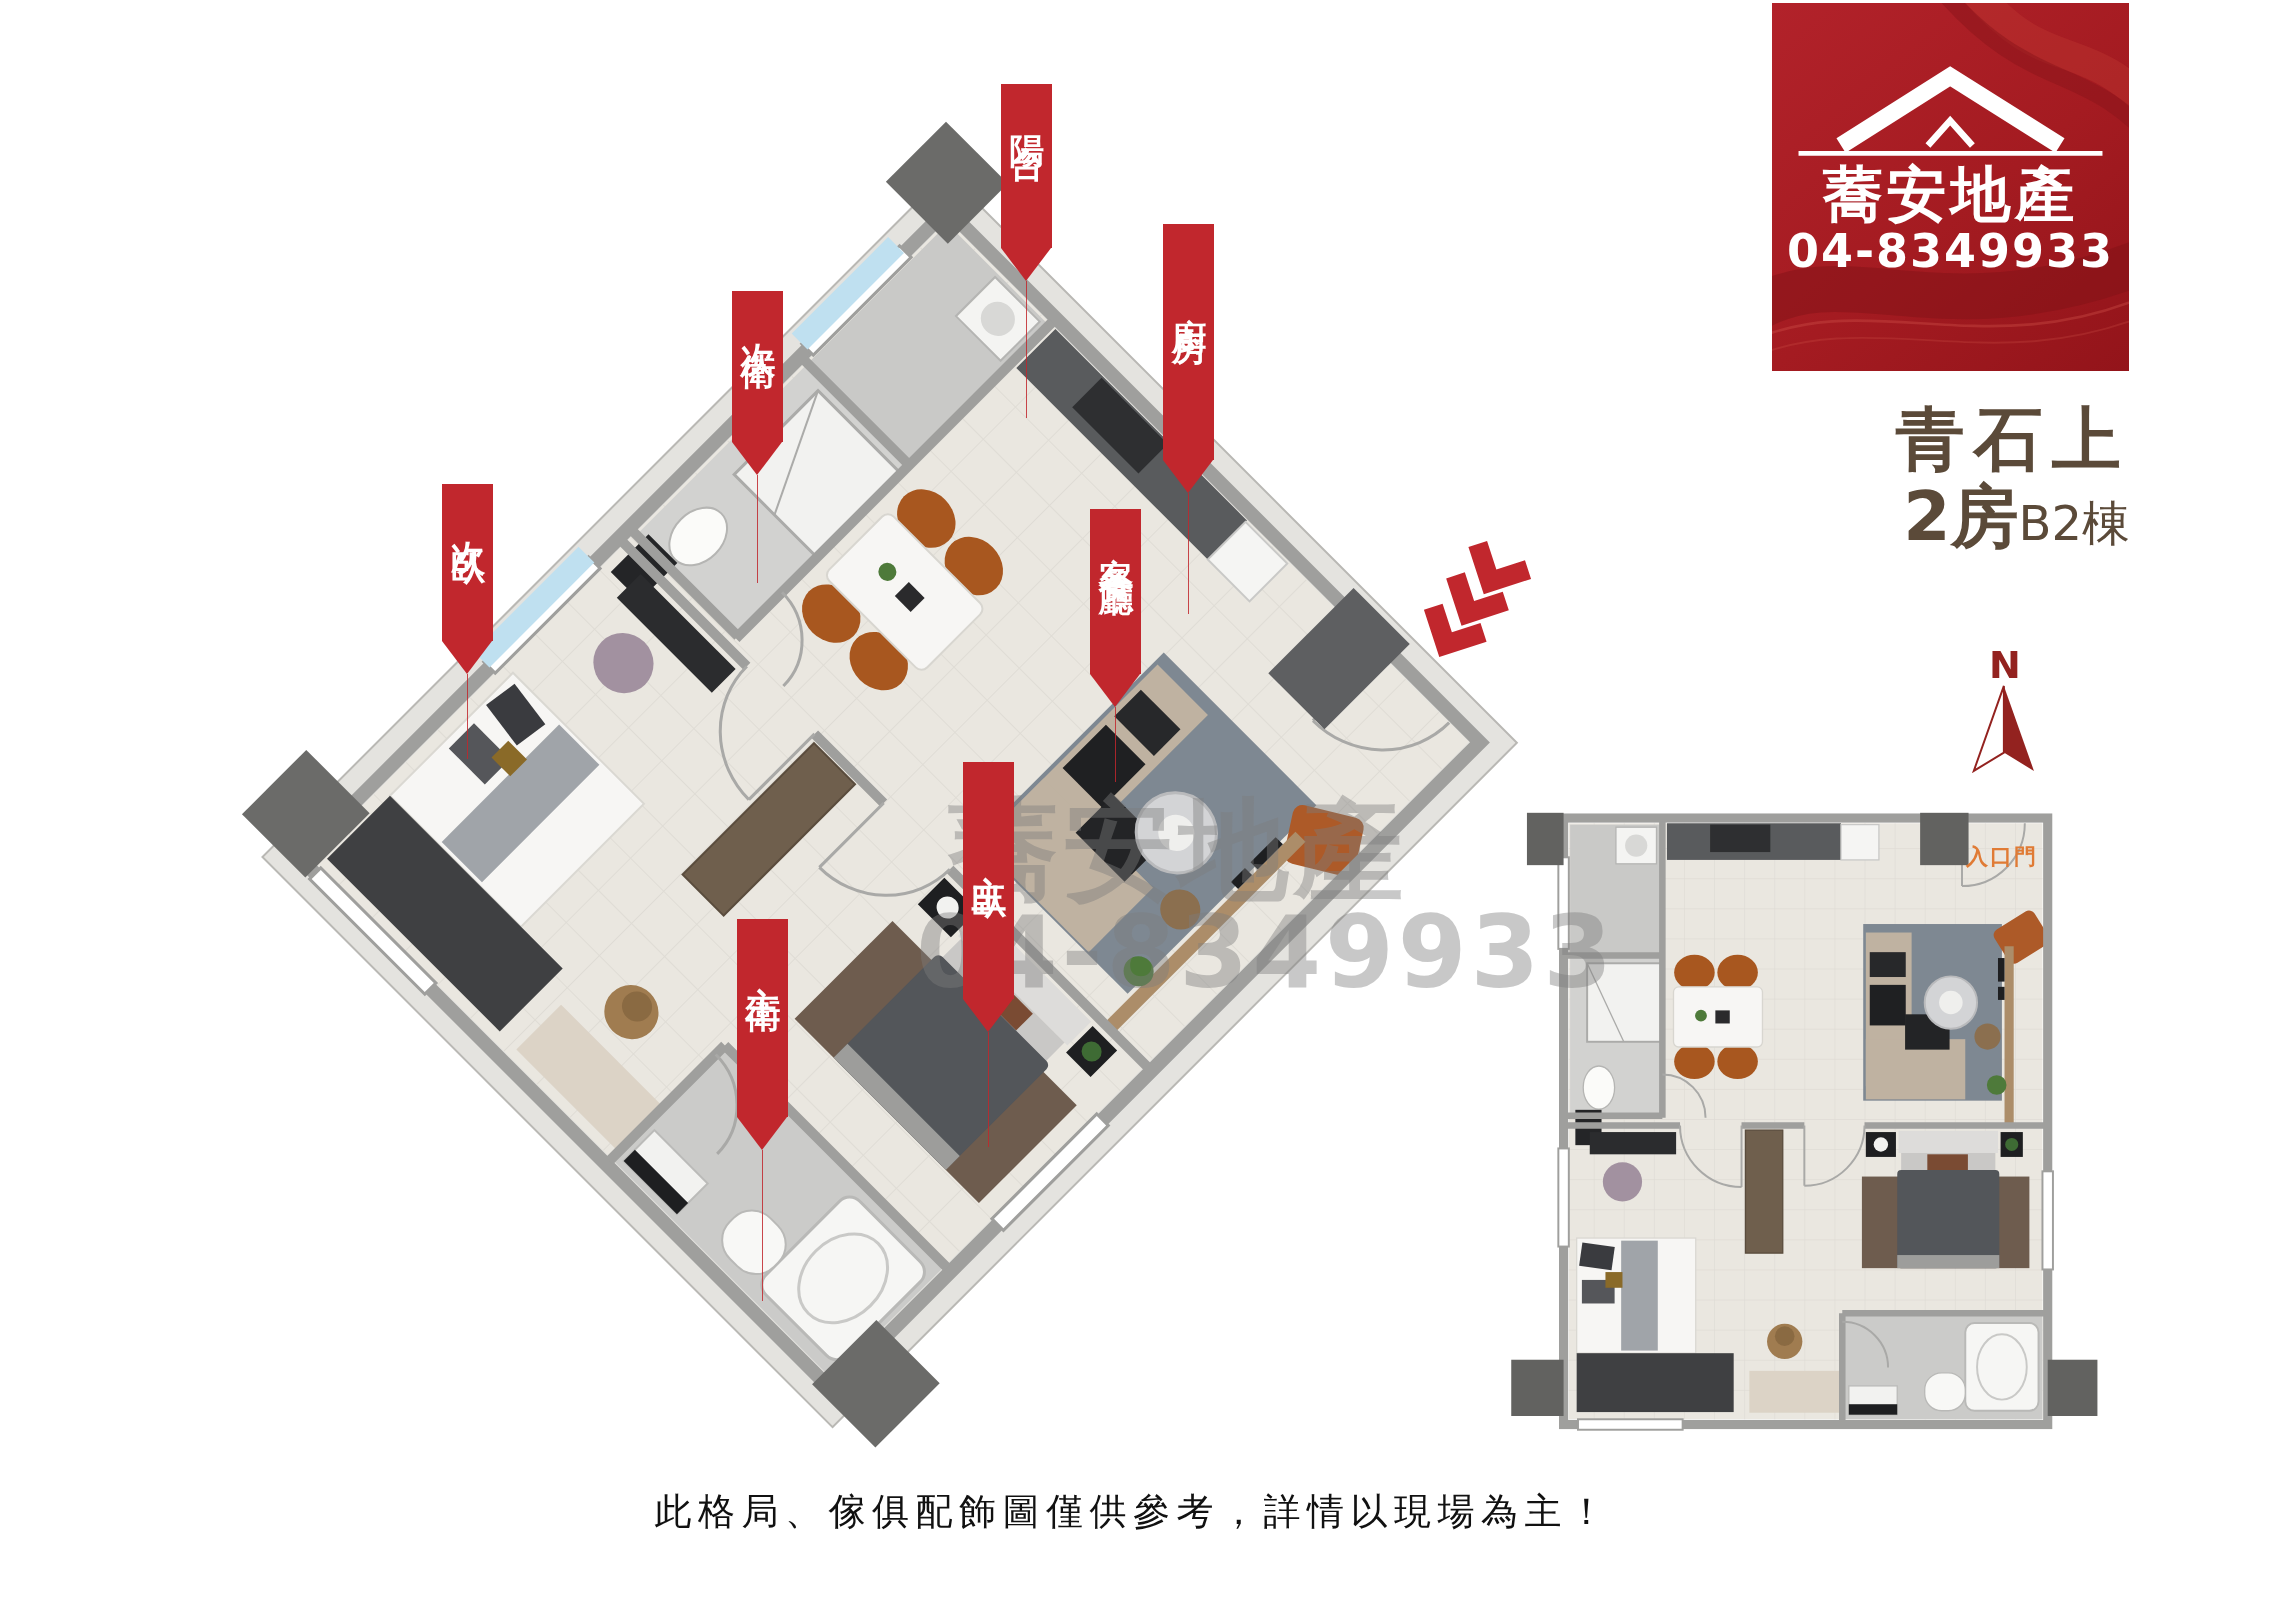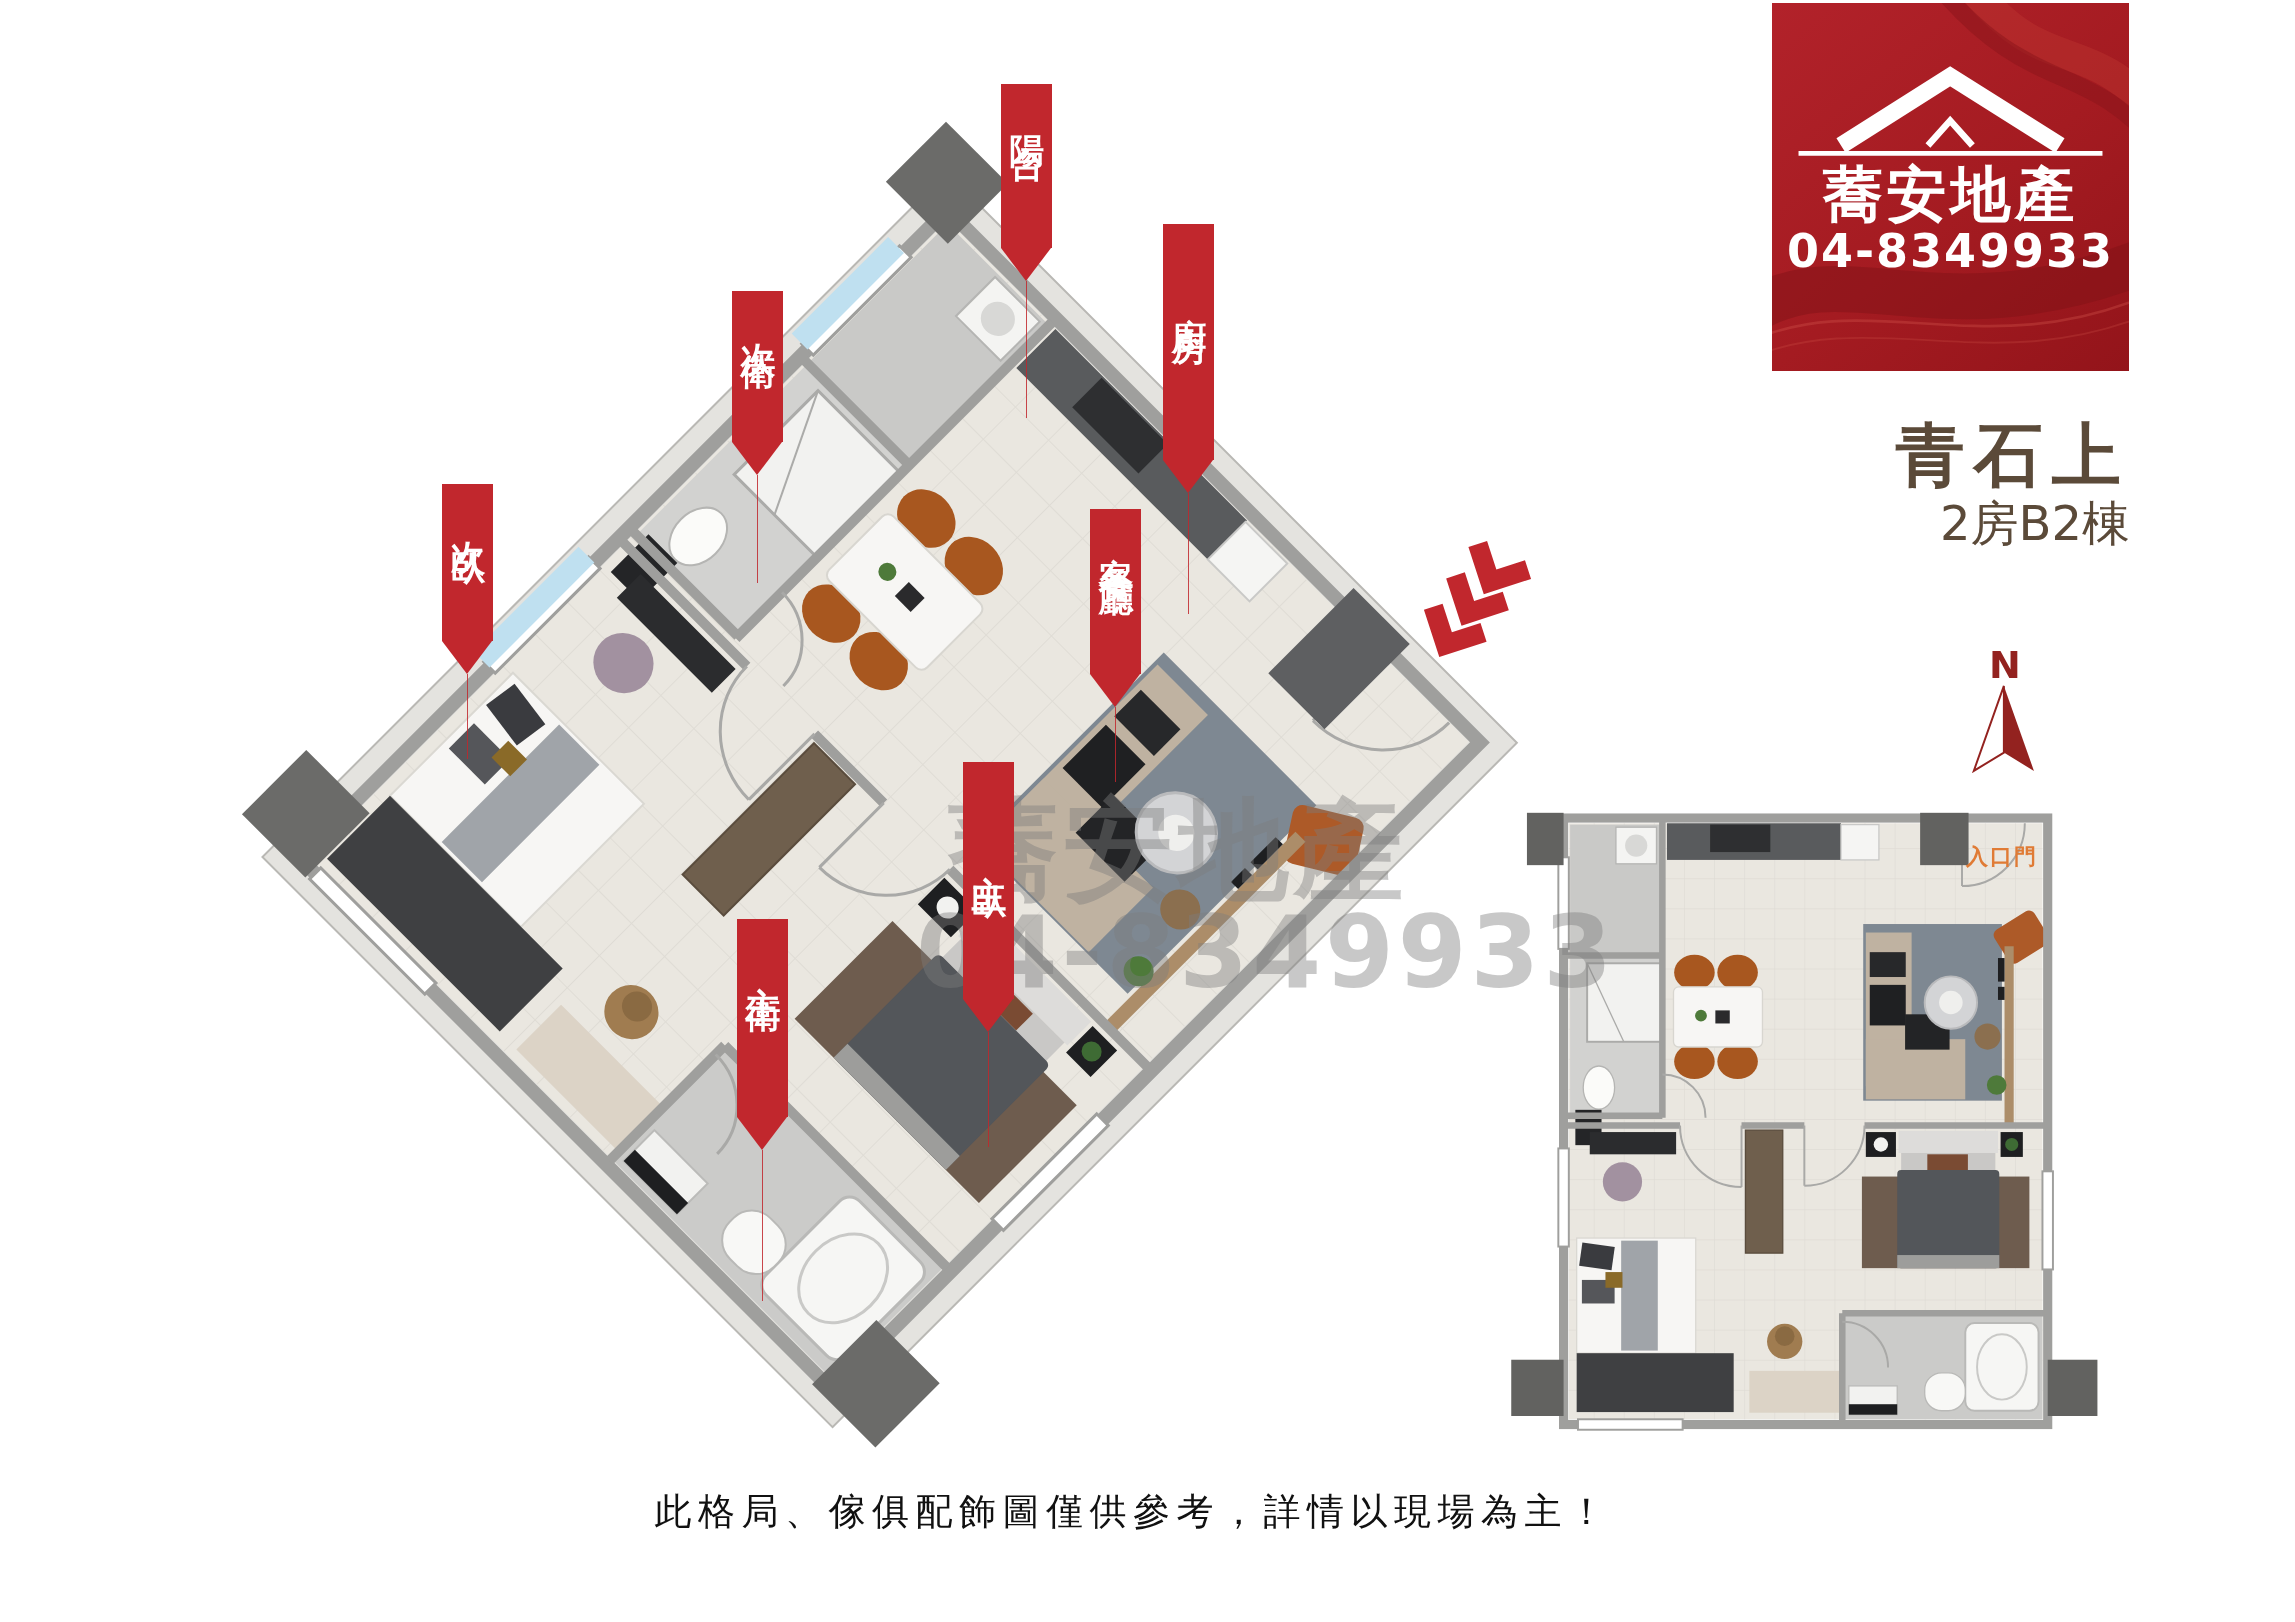--- a/index.html
+++ b/index.html
@@ -19,24 +19,24 @@
   
   .logo{position:absolute;left:1772px;top:3.3px;width:357px;height:368px;z-index:4;
     background:linear-gradient(140deg,#B2222A 0%,#A41B21 55%,#93141A 100%);overflow:hidden;}
   .logo svg{position:absolute;left:0;top:0;}
   .logo .brand{position:absolute;left:0;top:152px;width:100%;text-align:center;color:#fff;
     font-size:60px;font-weight:700;letter-spacing:3.9px;}
   .logo .phone{position:absolute;left:0;top:221px;width:100%;text-align:center;color:#fff;
     font-size:46px;font-weight:700;letter-spacing:2px;}
 
   
-  .proj{position:absolute;left:1852px;top:400px;width:278px;text-align:right;color:#5B4A39;z-index:4;margin-top:16px;}
+  .proj{position:absolute;left:1852px;top:400px;width:278px;text-align:right;color:#5B4A39;z-index:4;}
   .proj .t1{font-size:69px;font-weight:700;letter-spacing:9.2px;line-height:1.15;}
   .proj .t2{margin-top:3.9px;line-height:1.0;}
-  .proj .t2 .big{font-size:48px;font-weight:400;}
+  .proj .t2 .big{font-size:68px;font-weight:700;}
   .proj .t2 .small{font-size:48px;font-weight:400;}
 
   
   .north{position:absolute;left:1971px;top:643px;width:68px;text-align:center;color:#93221F;
     font-size:38px;font-weight:700;z-index:4;}
 
   
   .entrance{position:absolute;left:1966px;top:842px;font-size:22px;font-weight:700;color:#E07B35;
     letter-spacing:2px;z-index:4;}
 

